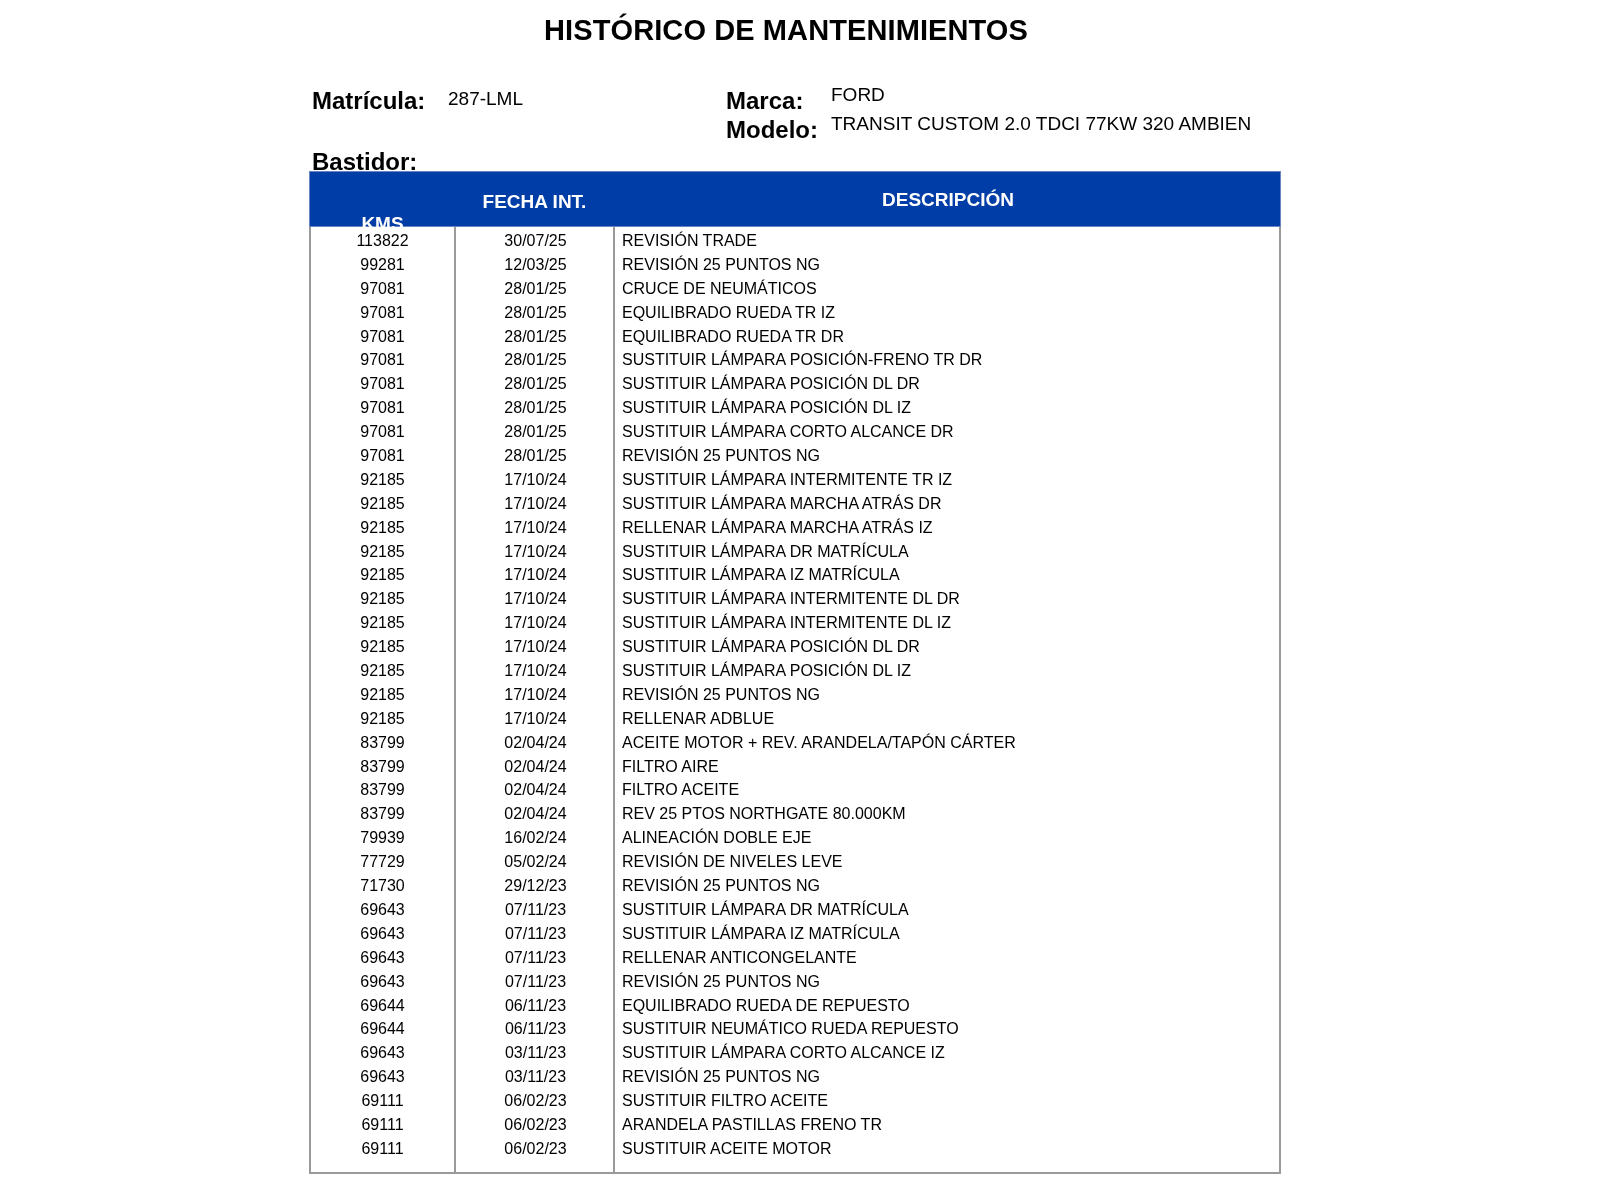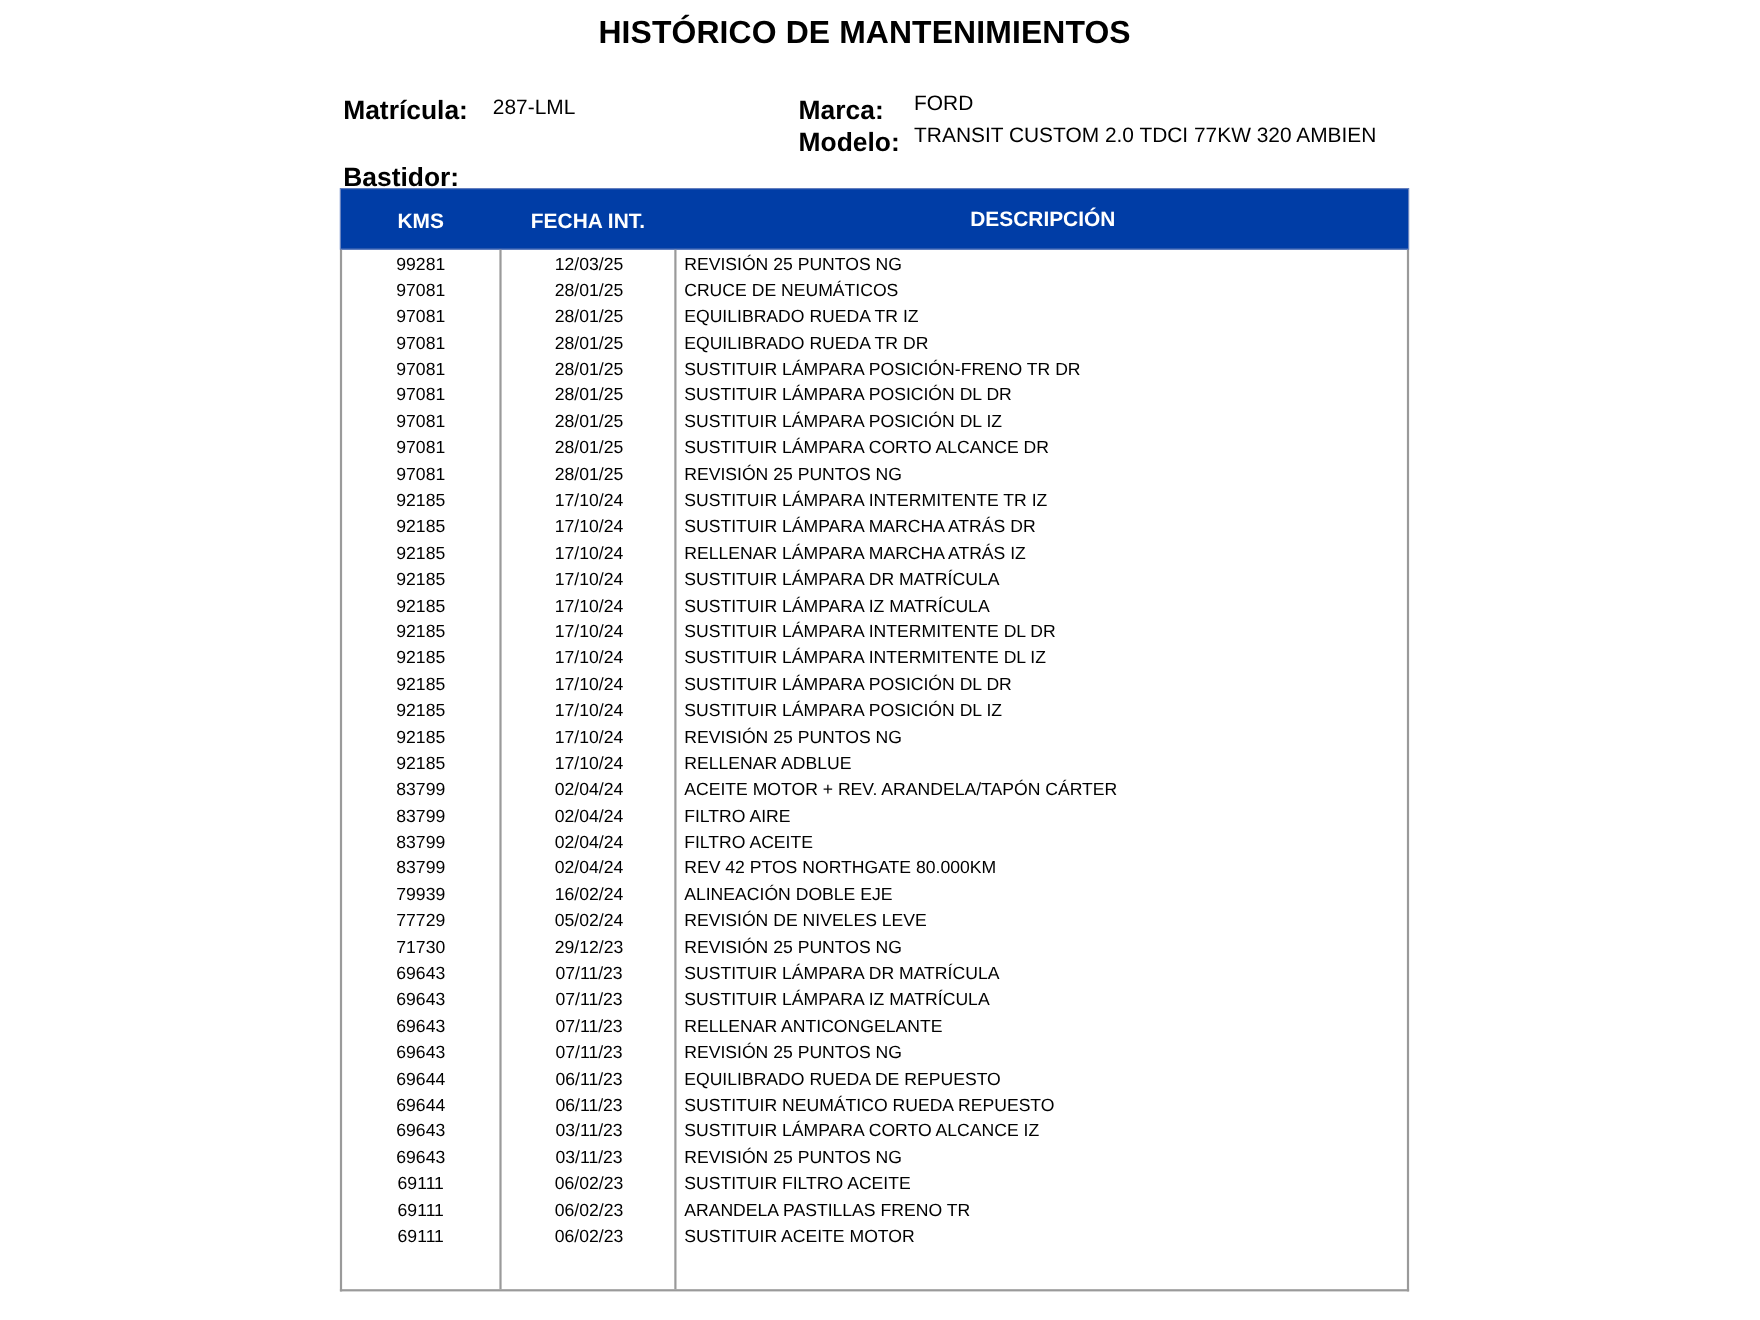--- a/index.html
+++ b/index.html
@@ -22,21 +22,21 @@
     box-sizing: border-box;
   }
   .thead {
     position: absolute; left: 0; top: 0; width: 972px; height: 56px;
     background: #003DA6; border: 1px solid #6a84c0; box-sizing: border-box;
   }
   .th {
     position: absolute; top: 0; height: 56px; color: #fff; font-weight: bold;
     font-size: 19px; display: flex; align-items: center; justify-content: center;
   }
-  .th-kms { left: 0; width: 145px; padding-top: 3px; box-sizing: border-box; }
+  .th-kms { left: 0; width: 145px; padding-top: 3px; box-sizing: border-box; margin-top: 22px; }
   .th-fecha { left: 145px; width: 159px; padding-top: 3px; box-sizing: border-box; }
   .th-desc { left: 304px; width: 668px; padding-bottom: 1px; box-sizing: border-box; }
   .tbody {
     position: absolute; left: 0; top: 56px; width: 972px; height: 947px;
     border-left: 2px solid #9a9a9a; border-right: 2px solid #9a9a9a;
     border-bottom: 2px solid #9a9a9a; box-sizing: border-box;
   }
   .vline {
     position: absolute; top: 0; bottom: 0; width: 2px; background: #9a9a9a;
   }
@@ -71,20 +71,25 @@
   <div class="thead">
     <div class="th th-kms">KMS</div>
     <div class="th th-desc">DESCRIPCIÓN</div>
     <div class="th th-fecha">FECHA INT.</div>
   </div>
   <div class="tbody">
     <div class="vline vline-1"></div>
     <div class="vline vline-2"></div>
     <div class="rows" id="rows">
         <div class="row">
+          <span class="c-kms">113822</span>
+          <span class="c-fecha">30/07/25</span>
+          <span class="c-desc">REVISIÓN TRADE</span>
+        </div>
+        <div class="row">
           <span class="c-kms">99281</span>
           <span class="c-fecha">12/03/25</span>
           <span class="c-desc">REVISIÓN 25 PUNTOS NG</span>
         </div>
         <div class="row">
           <span class="c-kms">97081</span>
           <span class="c-fecha">28/01/25</span>
           <span class="c-desc">CRUCE DE NEUMÁTICOS</span>
         </div>
         <div class="row">
@@ -188,21 +193,21 @@
           <span class="c-desc">FILTRO AIRE</span>
         </div>
         <div class="row">
           <span class="c-kms">83799</span>
           <span class="c-fecha">02/04/24</span>
           <span class="c-desc">FILTRO ACEITE</span>
         </div>
         <div class="row">
           <span class="c-kms">83799</span>
           <span class="c-fecha">02/04/24</span>
-          <span class="c-desc">REV 42 PTOS NORTHGATE 80.000KM</span>
+          <span class="c-desc">REV 25 PTOS NORTHGATE 80.000KM</span>
         </div>
         <div class="row">
           <span class="c-kms">79939</span>
           <span class="c-fecha">16/02/24</span>
           <span class="c-desc">ALINEACIÓN DOBLE EJE</span>
         </div>
         <div class="row">
           <span class="c-kms">77729</span>
           <span class="c-fecha">05/02/24</span>
           <span class="c-desc">REVISIÓN DE NIVELES LEVE</span>

